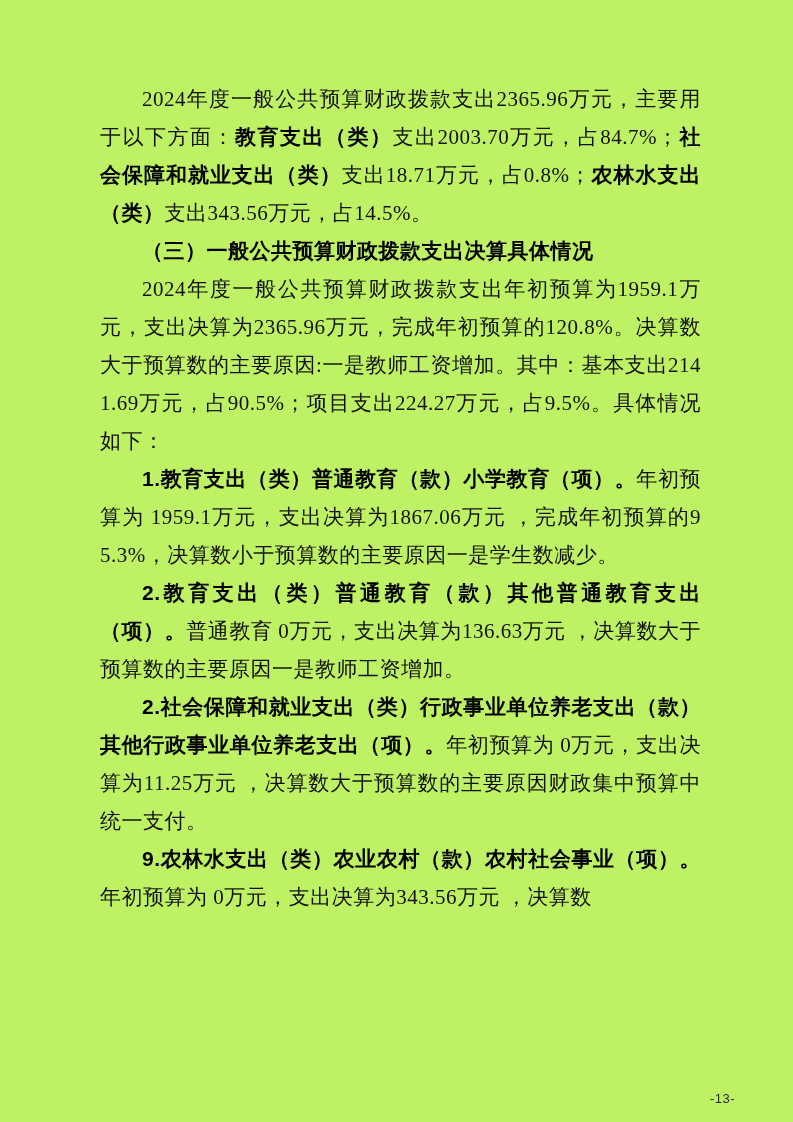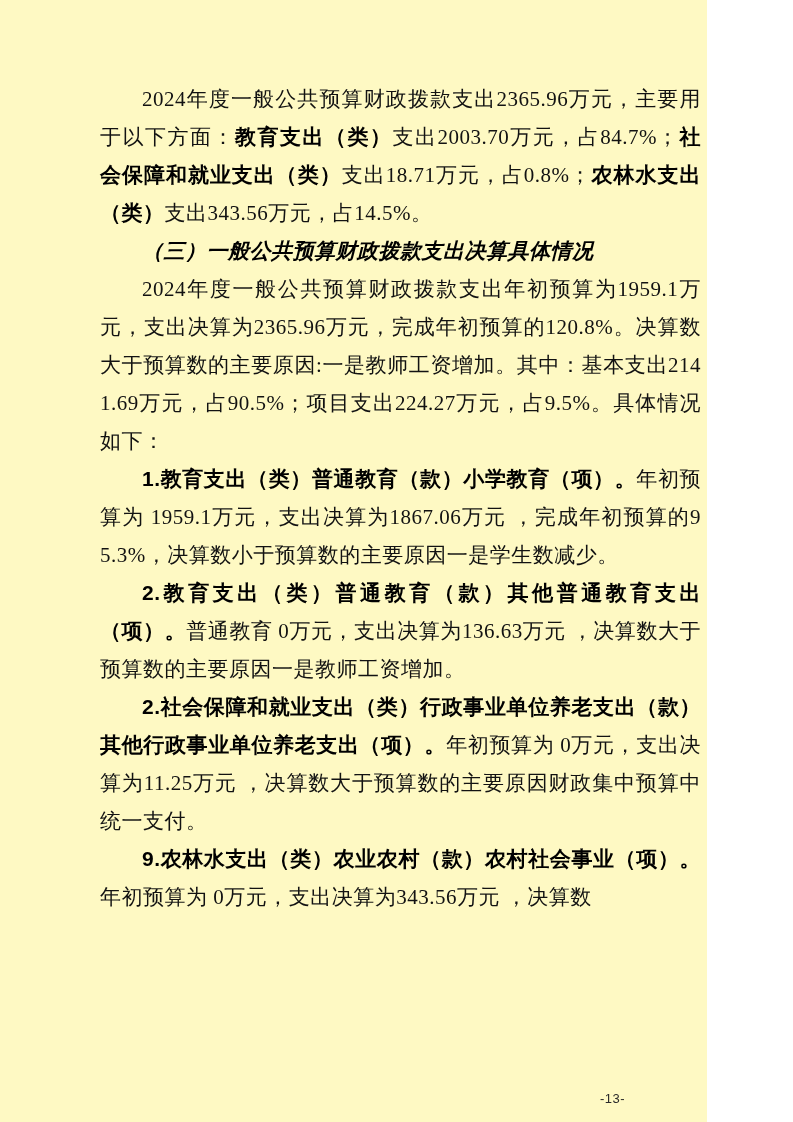--- a/index.html
+++ b/index.html
@@ -2,23 +2,23 @@
 <html><head>
 <meta charset="utf-8">
 <style>
   html, body {
     margin: 0;
     padding: 0;
     background: #ffffff;
   }
   .page {
     position: relative;
-    width: 707px;
+    width: 793px;
     height: 1122px;
-    background: #fef9c3;
+    background: #bef264;
     overflow: hidden;
     font-family: "Liberation Serif", "DejaVu Serif", serif;
   }
   .content {
     position: absolute;
     left: 100px;
     top: 80px;
     width: 601px;
   }
   .para {
@@ -34,25 +34,24 @@
   }
   .para .bold {
     font-family: "Liberation Sans", "DejaVu Sans", sans-serif;
     font-weight: 700;
     color: #000000;
   }
   .para.heading {
     font-family: "Liberation Sans", "DejaVu Sans", sans-serif;
     font-weight: 700;
     color: #000000;
-    font-style: italic;
   }
   .footer {
     position: absolute;
-    right: 82px;
+    right: 58px;
     bottom: 16px;
     font-size: 13px;
     color: #2a2a2a;
     font-family: "Liberation Sans", "DejaVu Sans", sans-serif;
     letter-spacing: 0.5px;
   }
 </style>
 </head>
 <body>
 

